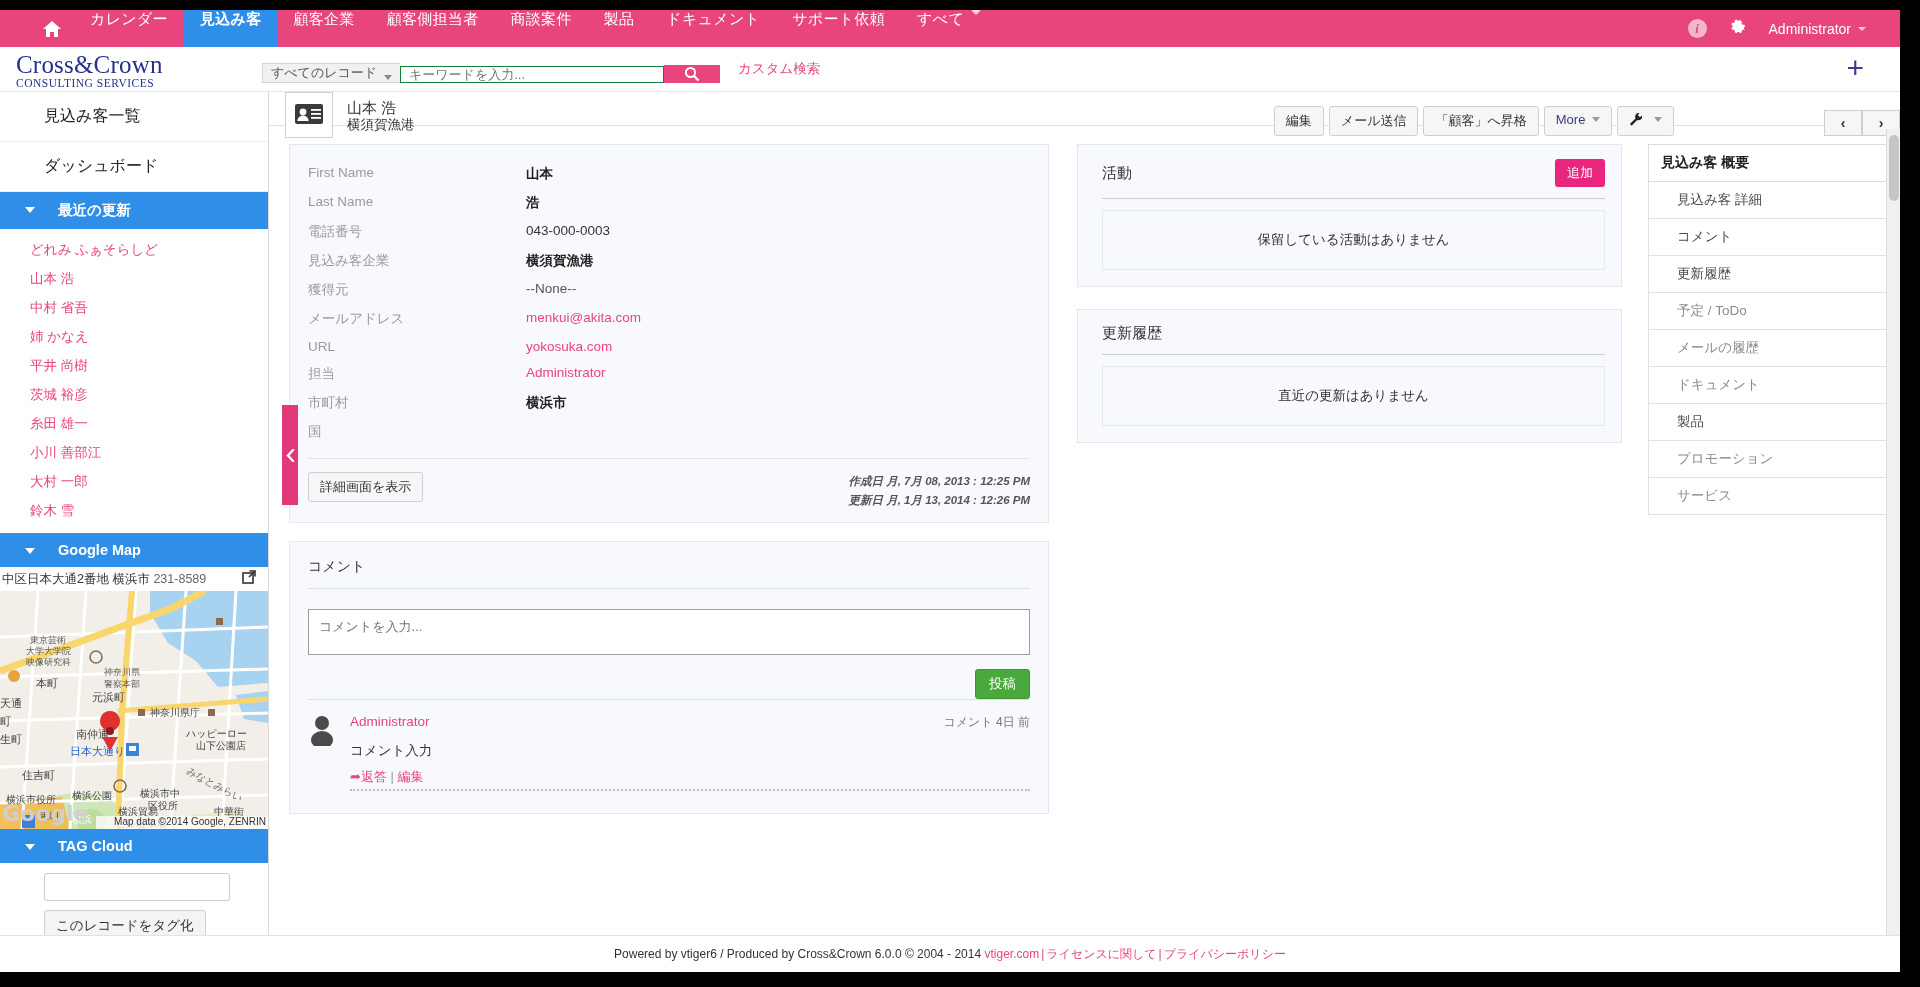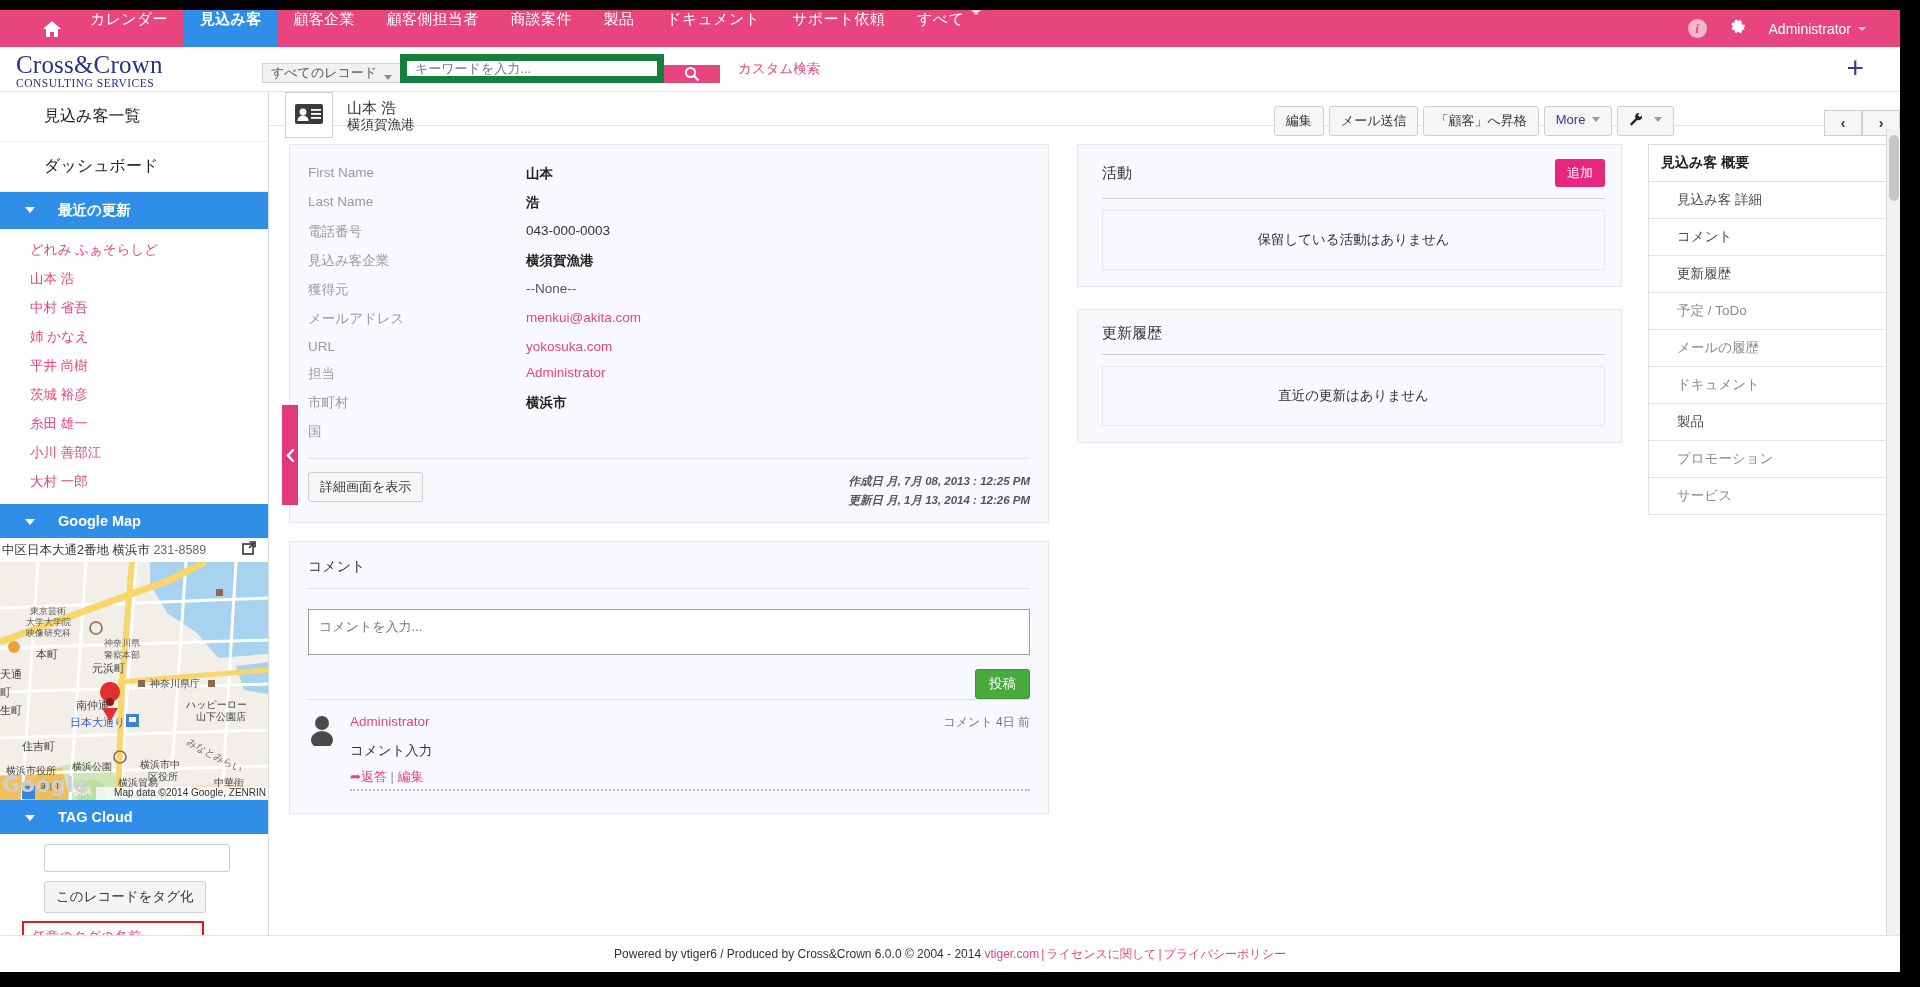--- a/index.html
+++ b/index.html
@@ -114,21 +114,21 @@
     position: relative;
   }
   .sel .caret {
     position:absolute; right:8px; top:11px;
     border-left:4px solid transparent;
     border-right:4px solid transparent;
     border-top:5px solid #8a8a8a;
   }
   .kw {
     width: 264px;
-    border: 7px solid #15803d;
+    border: 1px solid #15803d;
     background: #fff;
     font-size: 13px;
     color: #aaa;
     padding: 0 8px;
     outline: none;
     font-family: "Liberation Sans", sans-serif;
   }
   .searchbtn {
     width: 56px;
     background: #e8447e;
@@ -520,20 +520,21 @@
       <div class="recent">
         <a>どれみ ふぁそらしど</a>
         <a>山本 浩</a>
         <a>中村 省吾</a>
         <a>姉 かなえ</a>
         <a>平井 尚樹</a>
         <a>茨城 裕彦</a>
         <a>糸田 雄一</a>
         <a>小川 善部江</a>
         <a>大村 一郎</a>
+        <a>鈴木 雪</a>
       </div>
 
       <div class="sb-head">
         <i class="tri"></i>
         <span>Google Map</span>
       </div>
       <div class="maprow">
         <span>中区日本大通2番地 横浜市</span>
         <span class="zip">231-8589</span>
         <span class="ext">

